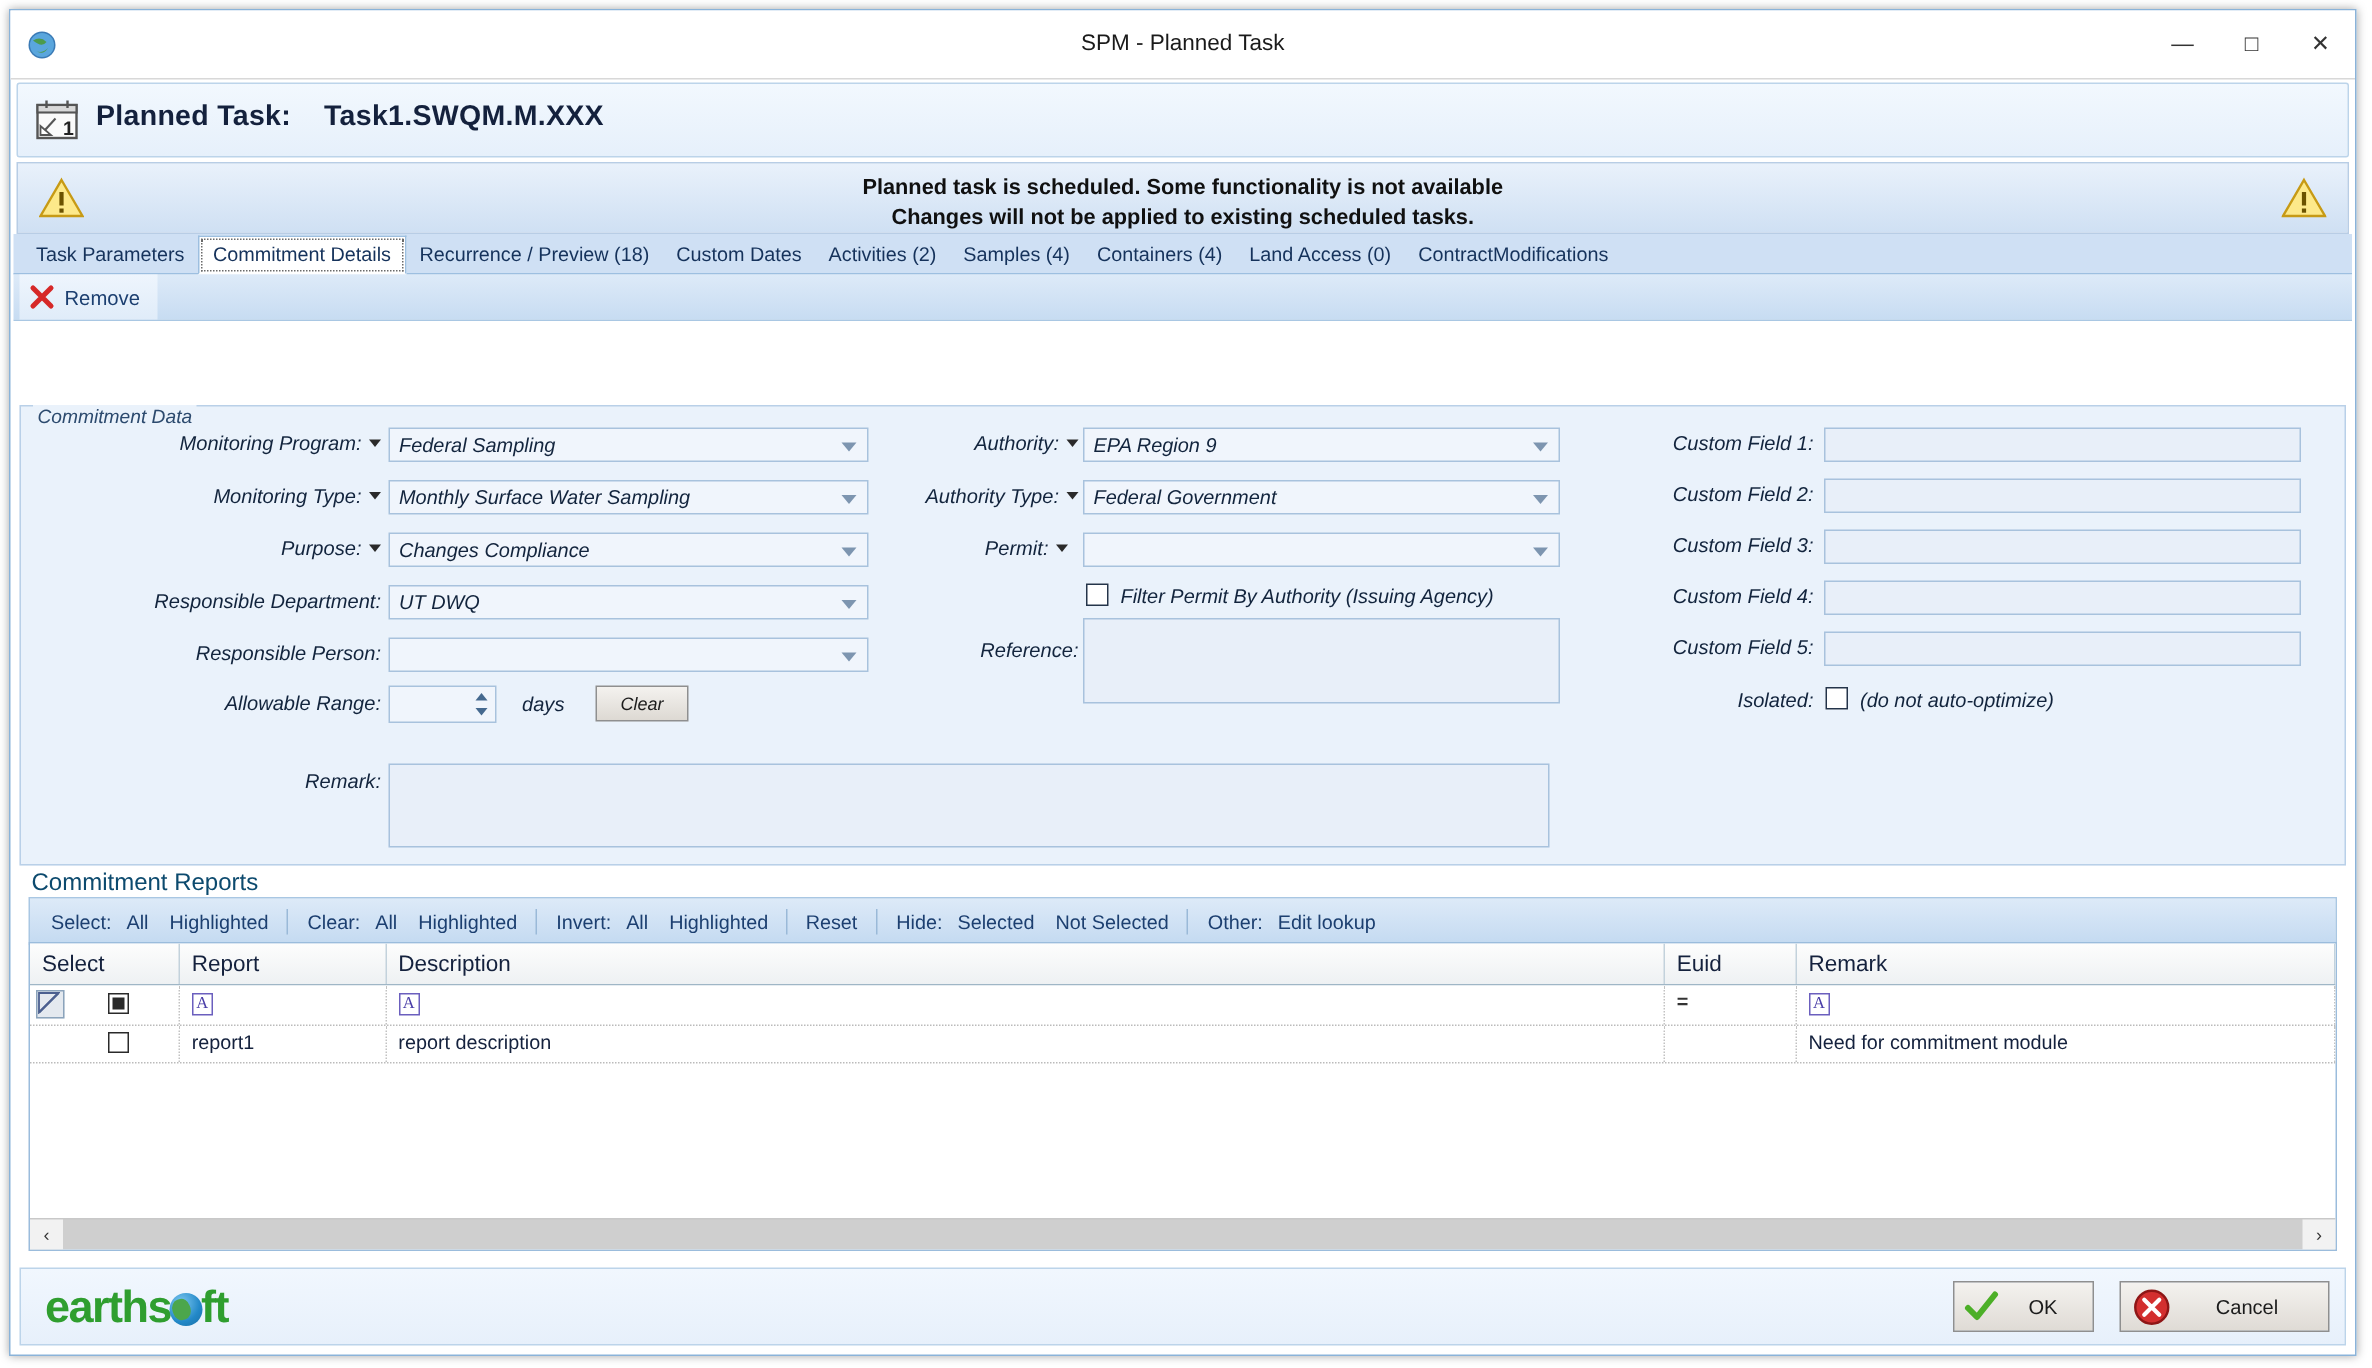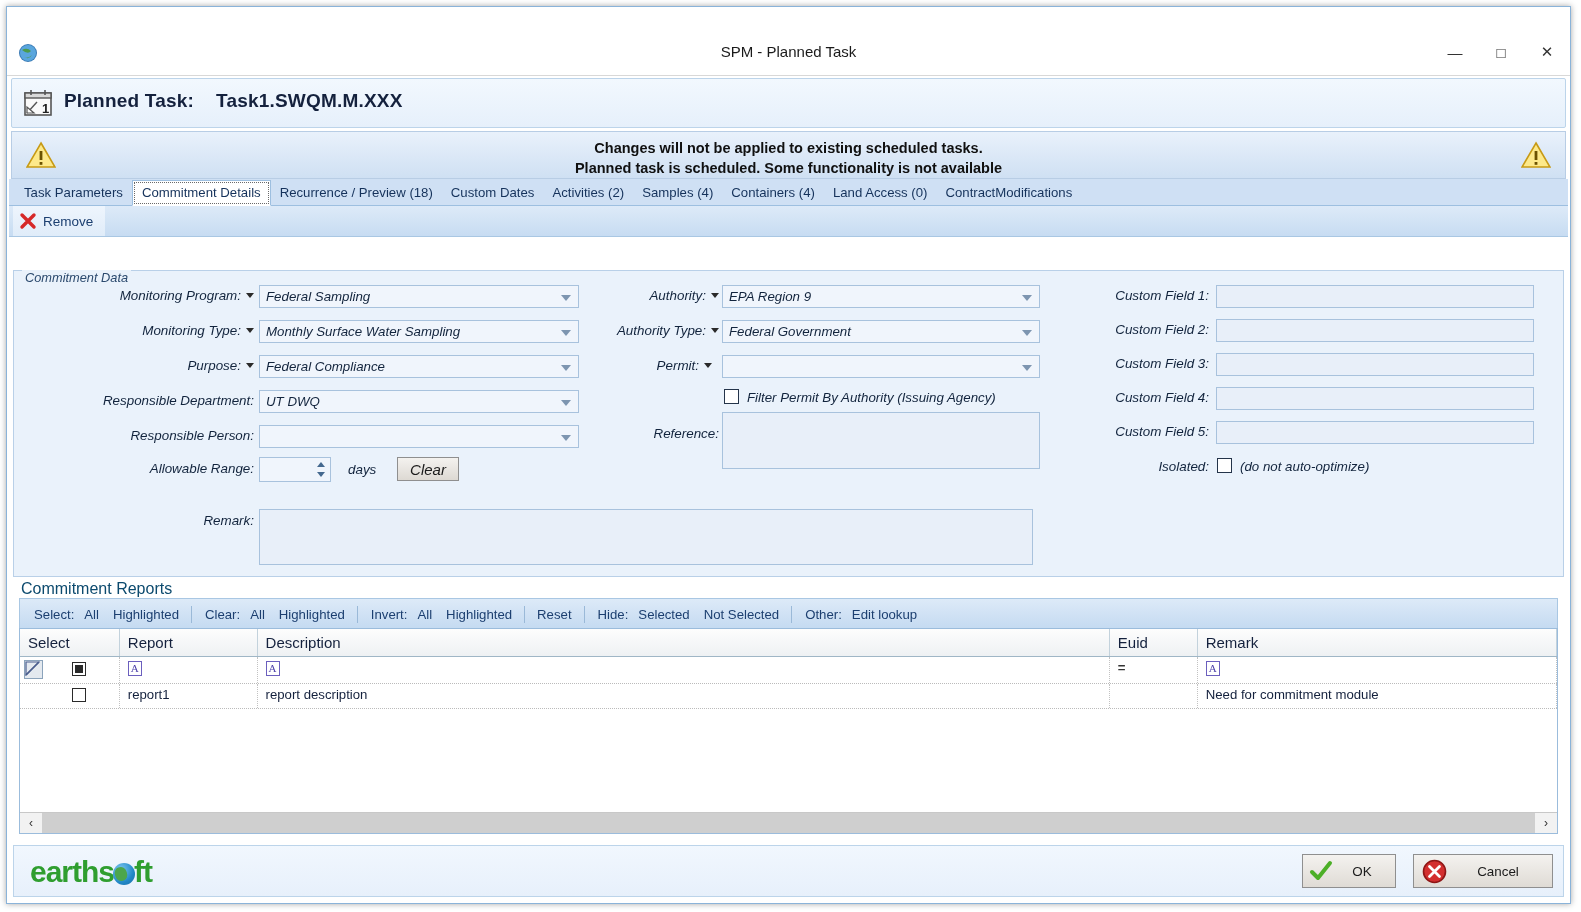--- a/index.html
+++ b/index.html
@@ -2,21 +2,21 @@
 <html><head>
 <meta charset="utf-8">
 <style>
   html,body{margin:0;padding:0;background:#ffffff;}
   body{width:1581px;height:912px;font-family:"Liberation Sans",sans-serif;overflow:hidden;}
   .win{position:absolute;left:6px;top:6px;width:1565px;height:898px;background:#ffffff;
        border:1px solid #8ab3d9;box-sizing:border-box;
        box-shadow:0 0 6px rgba(0,0,0,.35);}
 
   
-  .titlebar{position:relative;height:45px;background:#ffffff;border-bottom:1px solid #d8d8d8;margin-top:23px;}
+  .titlebar{position:relative;height:45px;background:#ffffff;border-bottom:1px solid #d8d8d8;}
   .tb-icon{position:absolute;left:9px;top:11px;width:24px;height:24px;}
   .tb-title{position:absolute;left:0;right:0;top:13px;text-align:center;font-size:15px;color:#1a1a1a;}
   .tb-btns{position:absolute;right:0;top:0;height:44px;display:flex;}
   .tb-btn{width:46px;height:44px;display:flex;align-items:center;justify-content:center;color:#333;font-size:15px;}
 
   
   .hdr{position:relative;margin:2px 4px 0 4px;height:48px;
        background:linear-gradient(to bottom,#f2f8fe,#e6f0fb);
        border:1px solid #bcd4ea;border-radius:2px;}
   .hdr-ico{position:absolute;left:10px;top:8px;width:32px;height:32px;}
@@ -62,21 +62,21 @@
   .combo .v{position:absolute;left:6px;top:3px;font-size:13.3px;color:#12243d;white-space:nowrap;}
   .combo .ar{position:absolute;right:7px;top:9px;width:0;height:0;
          border-left:5px solid transparent;border-right:5px solid transparent;border-top:6px solid #7d95b0;}
   .txtin{position:absolute;height:23px;background:#e8eff9;border:1px solid #a8c2dd;box-sizing:border-box;}
   .area{position:absolute;background:#e8eff9;border:1px solid #a8c2dd;box-sizing:border-box;}
   .spin{position:absolute;height:25px;width:72px;background:#f0f5fc;border:1px solid #a8c2dd;box-sizing:border-box;}
   .spin .up,.spin .dn{position:absolute;right:5px;width:0;height:0;border-left:4px solid transparent;border-right:4px solid transparent;}
   .spin .up{top:4px;border-bottom:5px solid #45698f;}
   .spin .dn{bottom:4px;border-top:5px solid #45698f;}
   .btn3d{position:absolute;background:linear-gradient(to bottom,#f4f2ef,#ddd9d3);
-         border:1px solid #8f8f8f;box-sizing:border-box;font-size:15px;color:#1b1b1b;
+         border:1px solid #8f8f8f;box-sizing:border-box;font-size:12px;color:#1b1b1b;
          display:flex;align-items:center;justify-content:center;}
   .cbx{position:absolute;width:15px;height:15px;background:#fff;border:1.5px solid #24344a;box-sizing:border-box;}
   .cbxlbl{position:absolute;font-size:13.3px;color:#12243d;white-space:nowrap;}
 
   
   .rpt-cap{position:absolute;left:8px;top:0;font-size:16px;color:#0c4a6e;}
   .rpt-bar{position:absolute;left:6px;top:18px;right:6px;height:32px;
            background:linear-gradient(to bottom,#ddeaf8,#c4daf1);border:1px solid #a9c7e3;box-sizing:border-box;
            display:flex;align-items:center;font-size:13.2px;color:#1c3f70;padding-left:6px;}
   .rpt-bar .k{padding:0 3px 0 8px;}
@@ -159,22 +159,22 @@
 
   <div class="warn">
     <div class="wico wleft">
       <svg width="30" height="28" viewBox="0 0 30 28">
         <path d="M15 2 L29 26 L1 26 Z" fill="#fde98a" stroke="#c79a15" stroke-width="1.6"></path>
         <rect x="13.6" y="10" width="2.8" height="9" fill="#6b5200"></rect>
         <rect x="13.6" y="21" width="2.8" height="2.8" fill="#6b5200"></rect>
       </svg>
     </div>
     <div class="wtxt">
+      <div>Planned task is scheduled. Some functionality is not available</div>
       <div>Changes will not be applied to existing scheduled tasks.</div>
-      <div>Planned task is scheduled. Some functionality is not available</div>
     </div>
     <div class="wico wright">
       <svg width="30" height="28" viewBox="0 0 30 28">
         <path d="M15 2 L29 26 L1 26 Z" fill="#fde98a" stroke="#c79a15" stroke-width="1.6"></path>
         <rect x="13.6" y="10" width="2.8" height="9" fill="#6b5200"></rect>
         <rect x="13.6" y="21" width="2.8" height="2.8" fill="#6b5200"></rect>
       </svg>
     </div>
   </div>
 
@@ -211,21 +211,21 @@
     </div>
 
     <div class="lbl" style="left:60px;top:52px;width:180px;"><span>Monitoring Type:</span><i class="caret"></i></div>
     <div class="combo" style="left:245px;top:49px;width:320px;">
       <span class="v">Monthly Surface Water Sampling</span>
         <i class="ar"></i>
     </div>
 
     <div class="lbl" style="left:60px;top:87px;width:180px;"><span>Purpose:</span><i class="caret"></i></div>
     <div class="combo" style="left:245px;top:84px;width:320px;">
-      <span class="v">Federal Compliance</span>
+      <span class="v">Changes Compliance</span>
         <i class="ar"></i>
     </div>
 
     <div class="lbl" style="left:50px;top:122px;width:190px;">Responsible Department:</div>
     <div class="combo" style="left:245px;top:119px;width:320px;">
       <span class="v">UT DWQ</span>
         <i class="ar"></i>
     </div>
 
     <div class="lbl" style="left:50px;top:157px;width:190px;">Responsible Person:</div>

